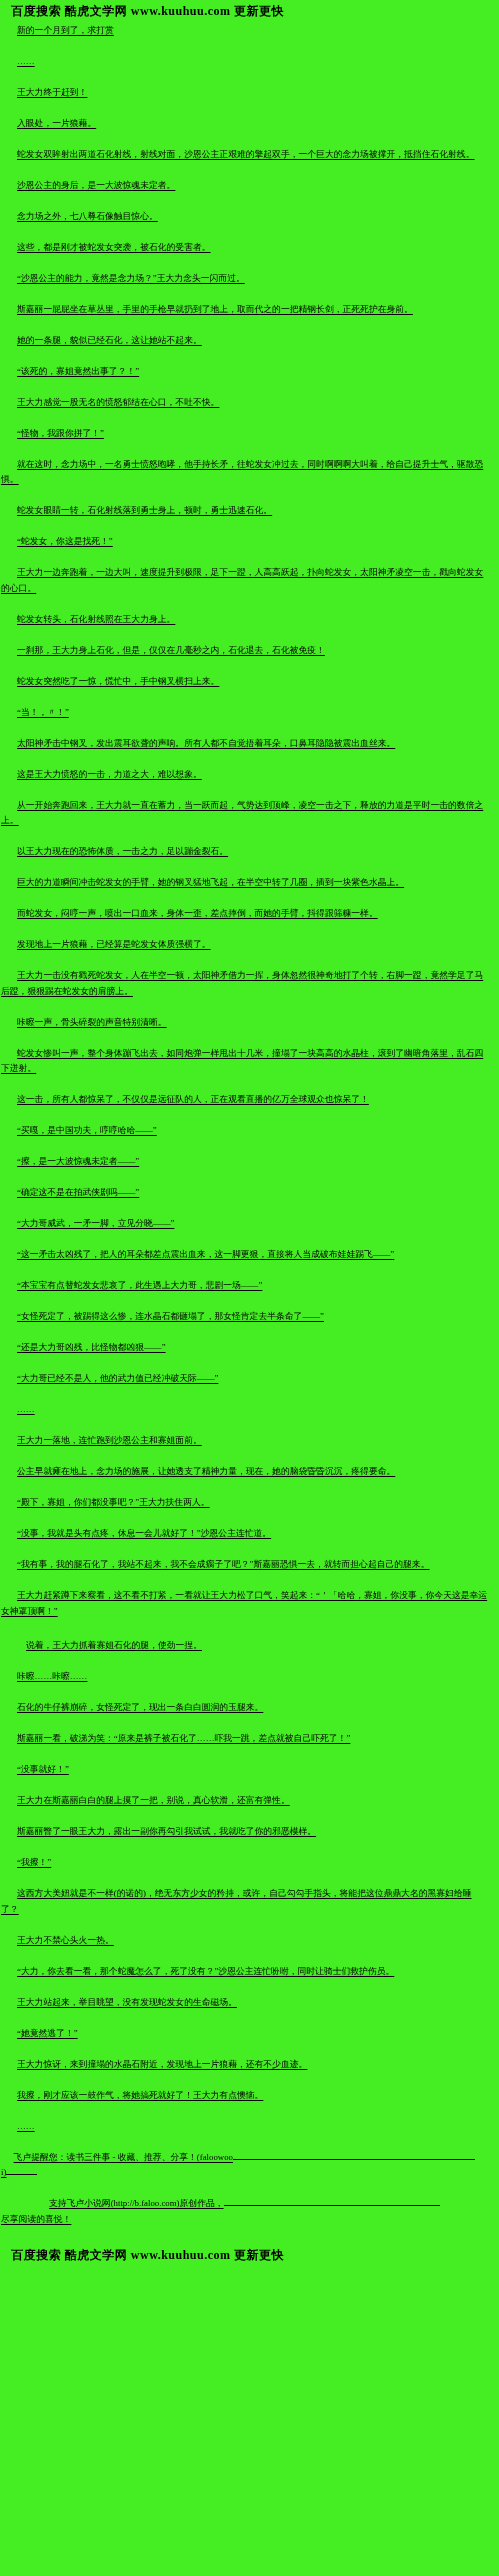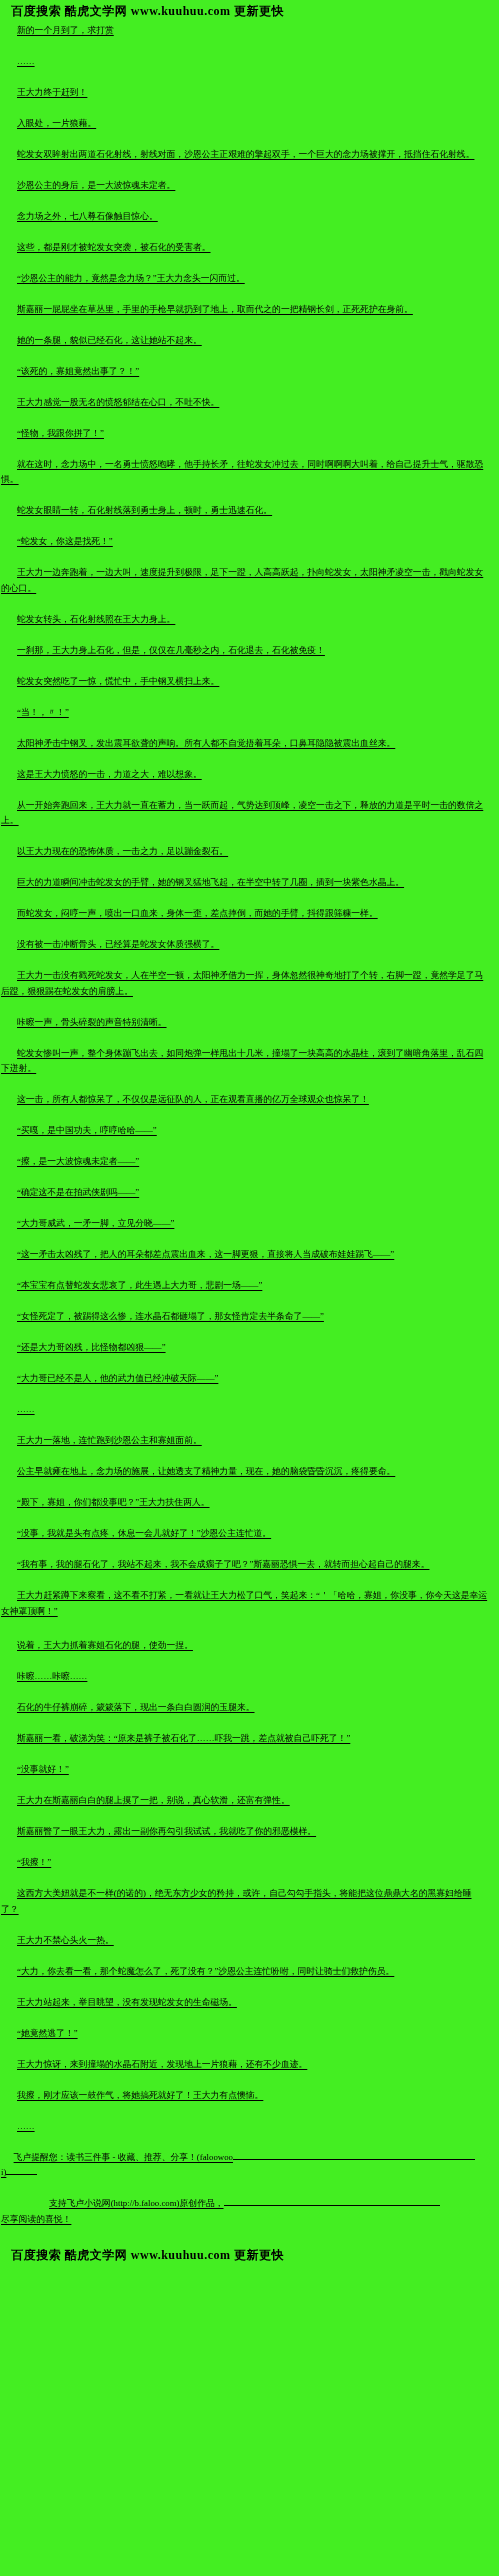--- a/index.html
+++ b/index.html
@@ -23,21 +23,21 @@
   }
   .para{
     margin:0 0 15.5px 0;
     font-size:8.8px;
     line-height:15.5px;
     text-indent:16px;
     word-break:break-all;
   }
   .para .line{text-decoration:underline;text-underline-offset:2.1px;}
   .para.noindent{text-indent:0;}
-  .para.gap{margin-top:19px;}
+  .para.gap{margin-top:19px;padding-left:9px;}
   .para.tight{margin-bottom:0;text-align:center;}
   .tail{
     display:inline-block;
     height:1px;
     border-bottom:0.5px solid #000;
     vertical-align:baseline;
   }
 </style>
 </head>
 <body>
@@ -66,21 +66,21 @@
     <p class="para"><span class="line">蛇发女转头，石化射线照在王大力身上。</span></p>
     <p class="para"><span class="line">一刹那，王大力身上石化，但是，仅仅在几毫秒之内，石化退去，石化被免疫！</span></p>
     <p class="para"><span class="line">蛇发女突然吃了一惊，慌忙中，手中钢叉横扫上来。</span></p>
     <p class="para"><span class="line">“当！，〃！”</span></p>
     <p class="para"><span class="line">太阳神矛击中钢叉，发出震耳欲聋的声响。所有人都不自觉捂着耳朵，口鼻耳隐隐被震出血丝来。</span></p>
     <p class="para"><span class="line">这是王大力愤怒的一击，力道之大，难以想象。</span></p>
     <p class="para"><span class="line">从一开始奔跑回来，王大力就一直在蓄力，当一跃而起，气势达到顶峰，凌空一击之下，释放的力道是平时一击的数倍之上。</span></p>
     <p class="para"><span class="line">以王大力现在的恐怖体质，一击之力，足以蹦金裂石。</span></p>
     <p class="para"><span class="line">巨大的力道瞬间冲击蛇发女的手臂，她的钢叉猛地飞起，在半空中转了几圈，插到一块紫色水晶上。</span></p>
     <p class="para"><span class="line">而蛇发女，闷哼一声，喷出一口血来，身体一歪，差点摔倒，而她的手臂，抖得跟筛糠一样。</span></p>
-    <p class="para"><span class="line">没有被一击冲断骨头，已经算是蛇发女体质强横了。</span></p>
+    <p class="para"><span class="line">发现地上一片狼藉，已经算是蛇发女体质强横了。</span></p>
     <p class="para"><span class="line">王大力一击没有戳死蛇发女，人在半空一顿，太阳神矛借力一挥，身体忽然很神奇地打了个转，右脚一蹬，竟然学足了马后蹬，狠狠踢在蛇发女的肩膀上。</span></p>
     <p class="para"><span class="line">咔嚓一声，骨头碎裂的声音特别清晰。</span></p>
     <p class="para"><span class="line">蛇发女惨叫一声，整个身体蹦飞出去，如同炮弹一样甩出十几米，撞塌了一块高高的水晶柱，滚到了幽暗角落里，乱石四下迸射。</span></p>
     <p class="para"><span class="line">这一击，所有人都惊呆了，不仅仅是远征队的人，正在观看直播的亿万全球观众也惊呆了！</span></p>
     <p class="para"><span class="line">“买嘎，是中国功夫，哼哼哈哈——”</span></p>
     <p class="para"><span class="line">“擦，是一大波惊魂未定者——”</span></p>
     <p class="para"><span class="line">“确定这不是在拍武侠剧吗——”</span></p>
     <p class="para"><span class="line">“大力哥威武，一矛一脚，立见分晓——”</span></p>
     <p class="para"><span class="line">“这一矛击太凶残了，把人的耳朵都差点震出血来，这一脚更狠，直接将人当成破布娃娃踢飞——”</span></p>
     <p class="para"><span class="line">“本宝宝有点替蛇发女悲哀了，此生遇上大力哥，悲剧一场——”</span></p>
@@ -89,21 +89,21 @@
     <p class="para"><span class="line">“大力哥已经不是人，他的武力值已经冲破天际——”</span></p>
     <p class="para"><span class="line">……</span></p>
     <p class="para"><span class="line">王大力一落地，连忙跑到沙恩公主和寡姐面前。</span></p>
     <p class="para"><span class="line">公主早就瘫在地上，念力场的施展，让她透支了精神力量，现在，她的脑袋昏昏沉沉，疼得要命。</span></p>
     <p class="para"><span class="line">“殿下，寡姐，你们都没事吧？”王大力扶住两人。</span></p>
     <p class="para"><span class="line">“没事，我就是头有点疼，休息一会儿就好了！”沙恩公主连忙道。</span></p>
     <p class="para"><span class="line">“我有事，我的腿石化了，我站不起来，我不会成瘸子了吧？”斯嘉丽恐惧一去，就转而担心起自己的腿来。</span></p>
     <p class="para"><span class="line">王大力赶紧蹲下来察看，这不看不打紧，一看就让王大力松了口气，笑起来：“＇「哈哈，寡姐，你没事，你今天这是幸运女神罩顶啊！”</span></p>
     <p class="para gap"><span class="line">说着，王大力抓着寡姐石化的腿，使劲一捏。</span></p>
     <p class="para"><span class="line">咔嚓……咔嚓……</span></p>
-    <p class="para"><span class="line">石化的牛仔裤崩碎，簌簌落下，现出一条白白圆润的玉腿来。</span></p>
+    <p class="para"><span class="line">石化的牛仔裤崩碎，女怪死定了，现出一条白白圆润的玉腿来。</span></p>
     <p class="para"><span class="line">斯嘉丽一看，破涕为笑：“原来是裤子被石化了……吓我一跳，差点就被自己吓死了！”</span></p>
     <p class="para"><span class="line">“没事就好！”</span></p>
     <p class="para"><span class="line">王大力在斯嘉丽白白的腿上摸了一把，别说，真心软滑，还富有弹性。</span></p>
     <p class="para"><span class="line">斯嘉丽瞥了一眼王大力，露出一副你再勾引我试试，我就吃了你的邪恶模样。</span></p>
     <p class="para"><span class="line">“我擦！”</span></p>
     <p class="para"><span class="line">这西方大美妞就是不一样(的诺的)，绝无东方少女的矜持，或许，自己勾勾手指头，将能把这位鼎鼎大名的黑寡妇给睡了？</span></p>
     <p class="para"><span class="line">王大力不禁心头火一热。</span></p>
     <p class="para"><span class="line">“大力，你去看一看，那个蛇魔怎么了，死了没有？”沙恩公主连忙吩咐，同时让骑士们救护伤员。</span></p>
     <p class="para"><span class="line">王大力站起来，举目眺望，没有发现蛇发女的生命磁场。</span></p>
     <p class="para"><span class="line">“她竟然逃了！”</span></p>

